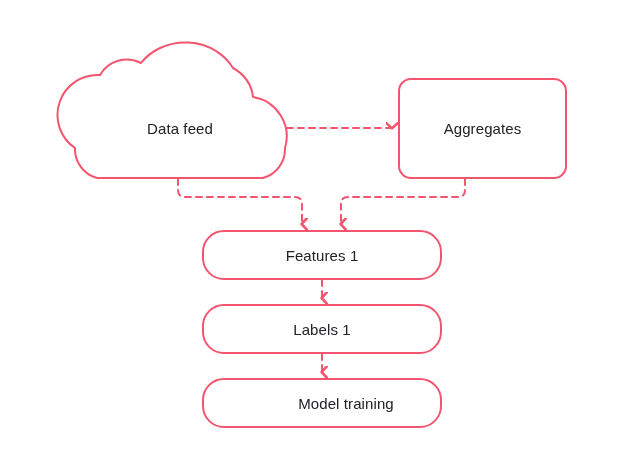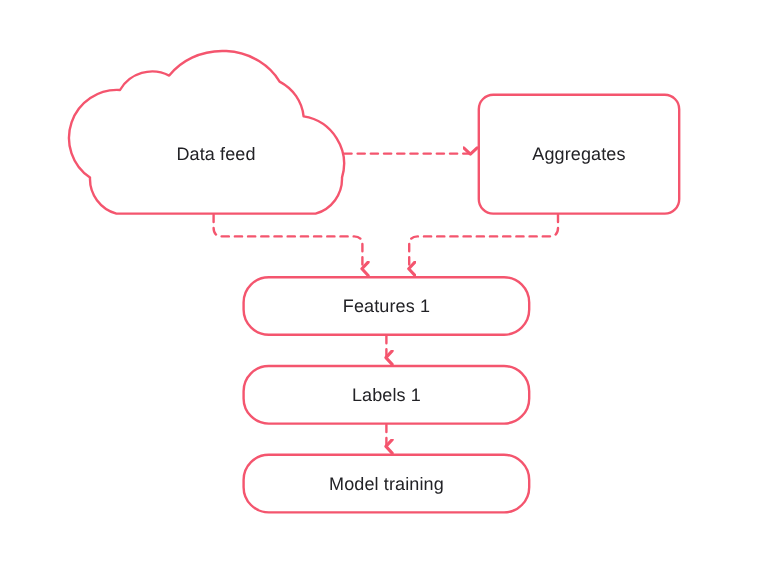--- a/index.html
+++ b/index.html
@@ -36,21 +36,21 @@
     font-size: 15px;
     font-weight: 400;
     letter-spacing: 0.1px;
     white-space: nowrap;
     pointer-events: none;
   }
   .lbl-cloud      { left: 75px;  top: 112px; width: 210px; height: 32px; }
   .lbl-aggregates { left: 399px; top: 112px; width: 167px; height: 32px; }
   .lbl-features   { left: 203px; top: 239px; width: 238px; height: 32px; text-align: center; }
   .lbl-labels     { left: 203px; top: 313px; width: 238px; height: 32px; }
-  .lbl-training   { left: 203px; top: 387px; width: 238px; height: 32px; }
+  .lbl-training   { left: 203px; top: 387px; width: 238px; height: 32px; padding-left: 24px; }
 </style>
 </head>
 <body>
 
 <div id="diagram-canvas">
 
   <svg id="flow-svg" viewBox="0 0 644 470">
     <defs>
       <marker id="arrowhead" markerWidth="7" markerHeight="7" refX="3.2" refY="3" orient="auto" markerUnits="strokeWidth">
         <path d="M0.4,0.6 L3.2,3.2 L6.0,0.6" fill="none" stroke="#F4556E" stroke-width="1.3" stroke-linecap="round" stroke-linejoin="round"></path>

